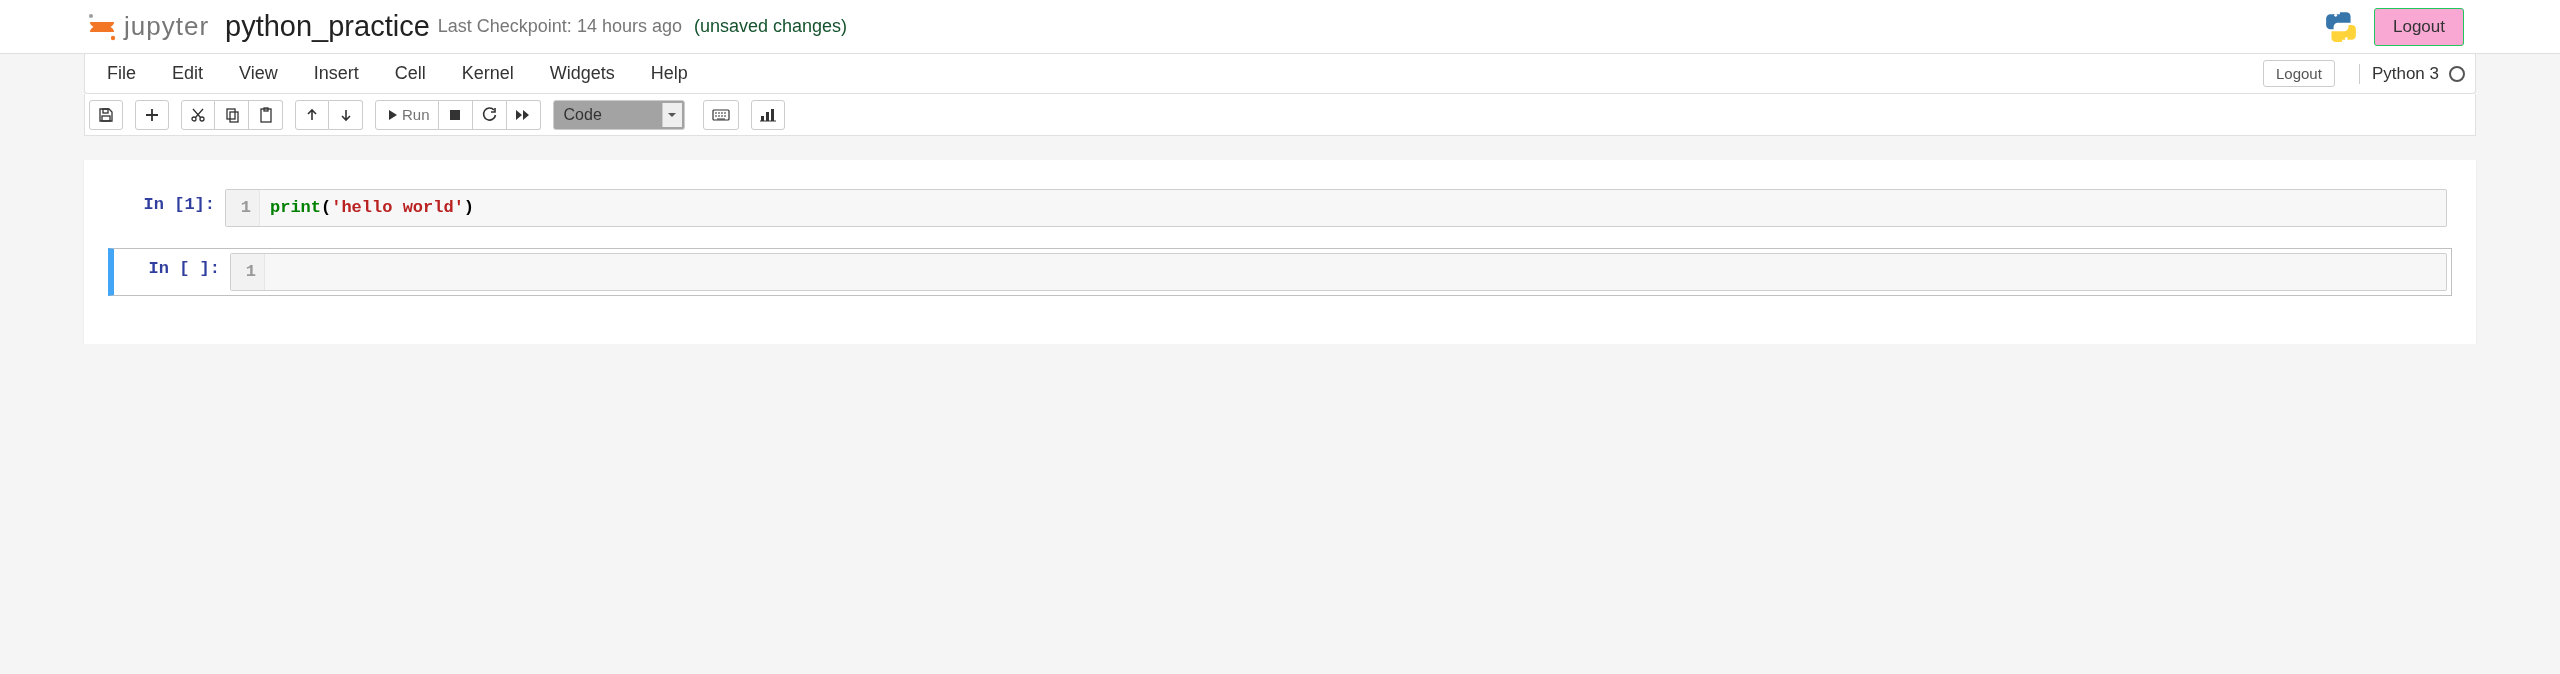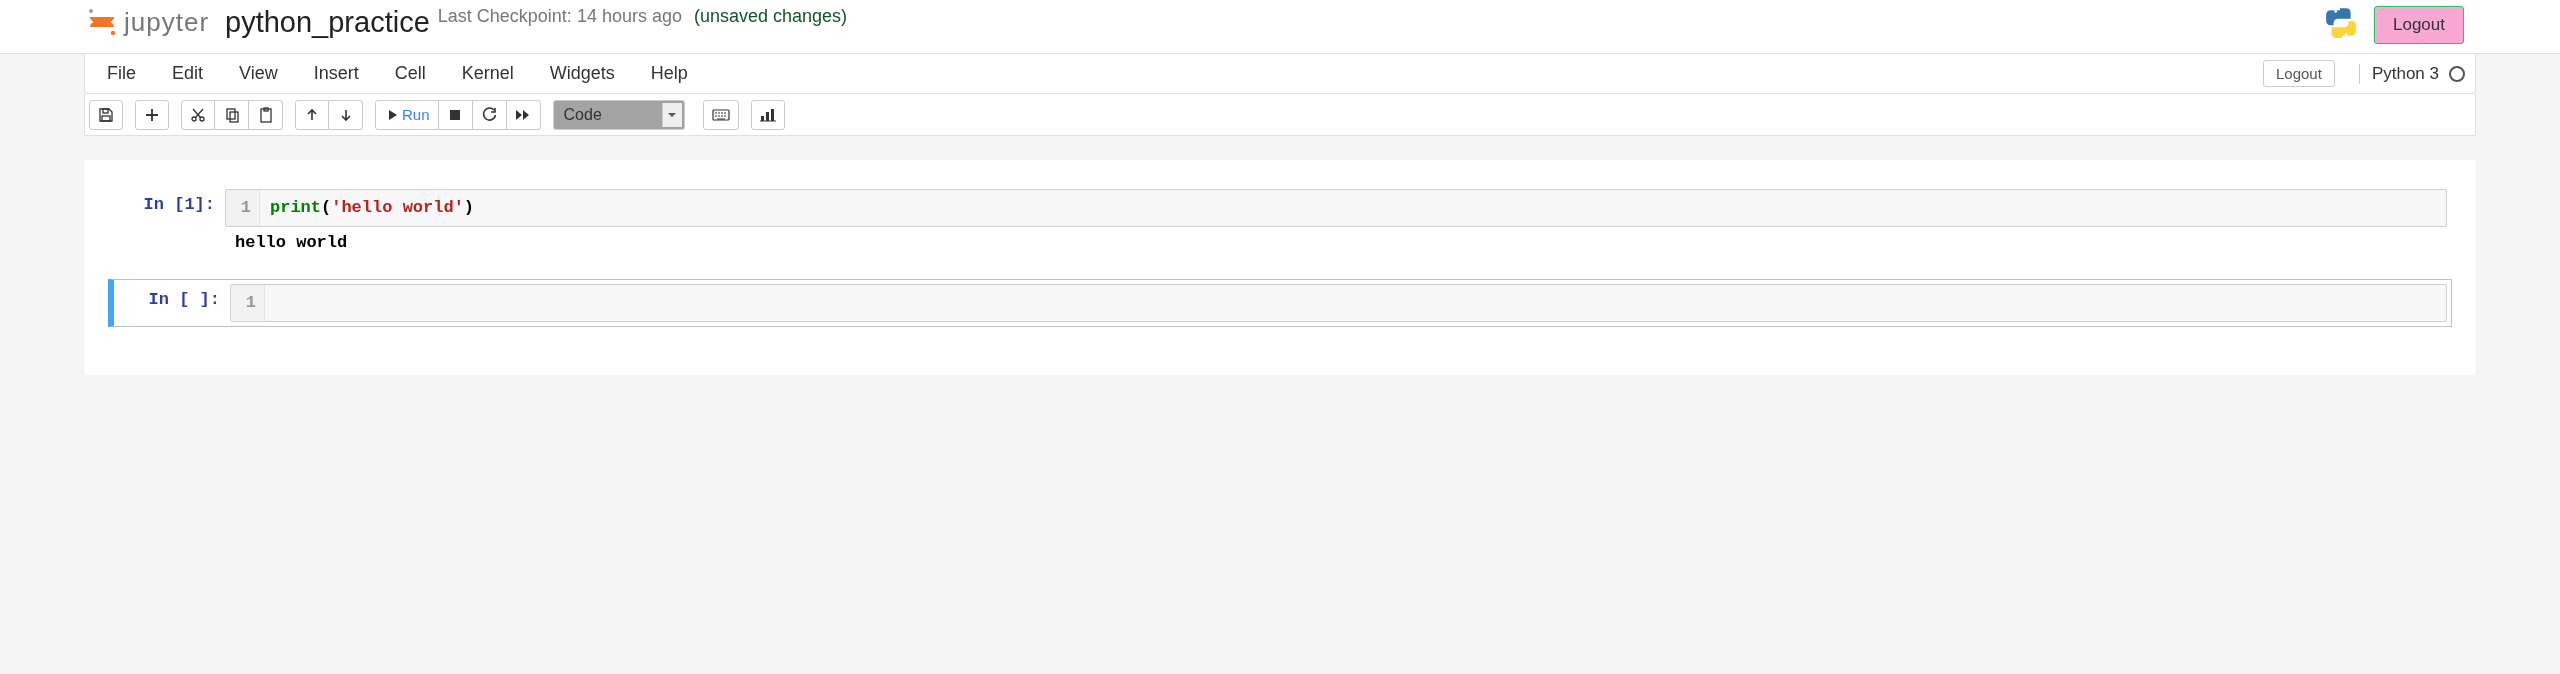--- a/index.html
+++ b/index.html
@@ -5,21 +5,21 @@
     * { box-sizing: border-box; margin: 0; padding: 0; }
     body {
       font-family: "Helvetica Neue", Helvetica, Arial, sans-serif;
       background: #f5f5f5;
       color: #333;
     }
 
     
     .header {
       display: flex;
-      align-items: flex-start;
+      align-items: center;
       padding: 6px 16px 6px 16px;
       background: #fff;
       border-bottom: 1px solid #e0e0e0;
       height: 54px;
     }
     .logo {
       display: flex;
       align-items: center;
       gap: 6px;
       margin-left: 70px;
@@ -129,21 +129,21 @@
       background: #fff;
       border: 1px solid #ccc;
       height: 30px;
       min-width: 34px;
       padding: 0 8px;
       display: inline-flex;
       align-items: center;
       justify-content: center;
       cursor: pointer;
       font-size: 15px;
-      color: #3b82f6;
+      color: #737373;
     }
     .tb-btn + .tb-btn { border-left: none; }
     .tb-btn:first-child { border-top-left-radius: 3px; border-bottom-left-radius: 3px; }
     .tb-btn:last-child  { border-top-right-radius: 3px; border-bottom-right-radius: 3px; }
     .tb-btn.solo { border-radius: 3px; }
     .tb-select {
       height: 30px;
       min-width: 132px;
       border: 1px solid #ccc;
       padding: 0 26px 0 10px;
@@ -419,24 +419,20 @@
 <div class="notebook">
 
   <div class="cell">
     <div class="row">
       <div class="prompt">In [1]:</div>
       <div class="code-area">
         <div class="gutter">1</div>
         <div class="code"><span class="tok-fn">print</span><span class="tok-par">(</span><span class="tok-str">'hello world'</span><span class="tok-par">)</span></div>
       </div>
     </div>
-    <div class="row output-row">
-      <div class="prompt">.</div>
-      <div class="output-text">hello world</div>
-    </div>
   </div>
 
   <div class="cell selected">
     <div class="row">
       <div class="prompt">In [ ]:</div>
       <div class="code-area">
         <div class="gutter">1</div>
         <div class="code"></div>
       </div>
     </div>

